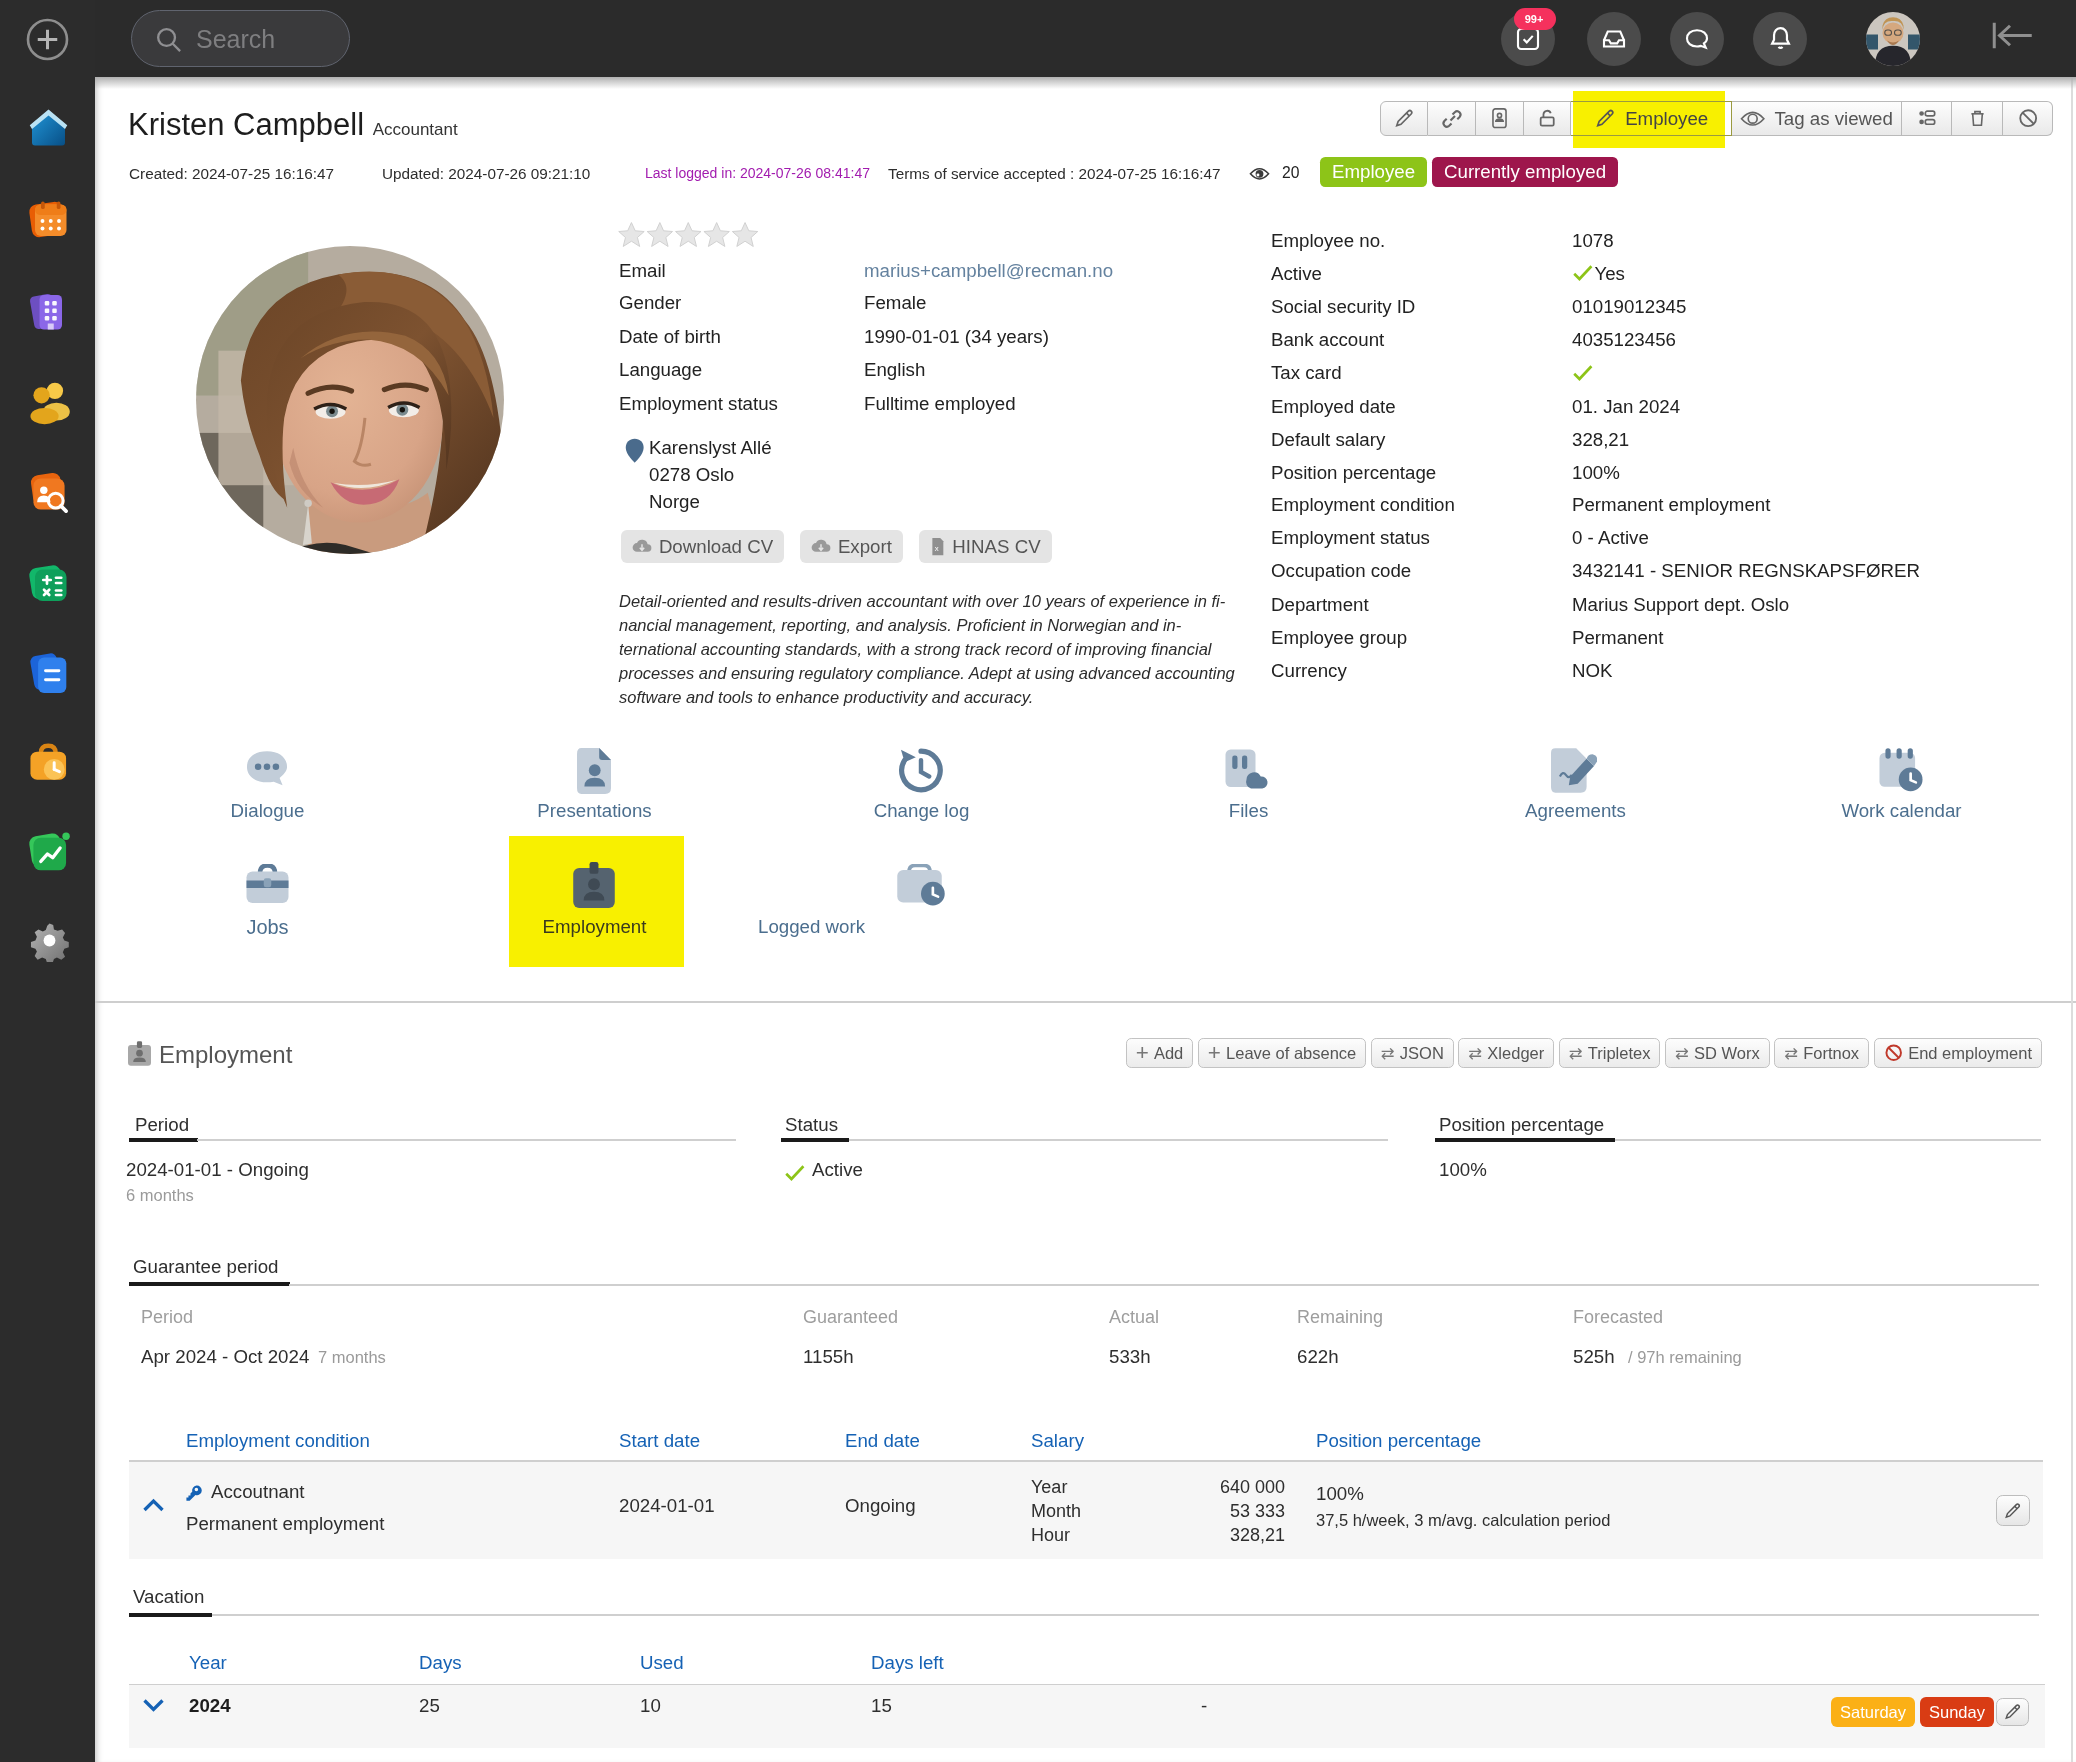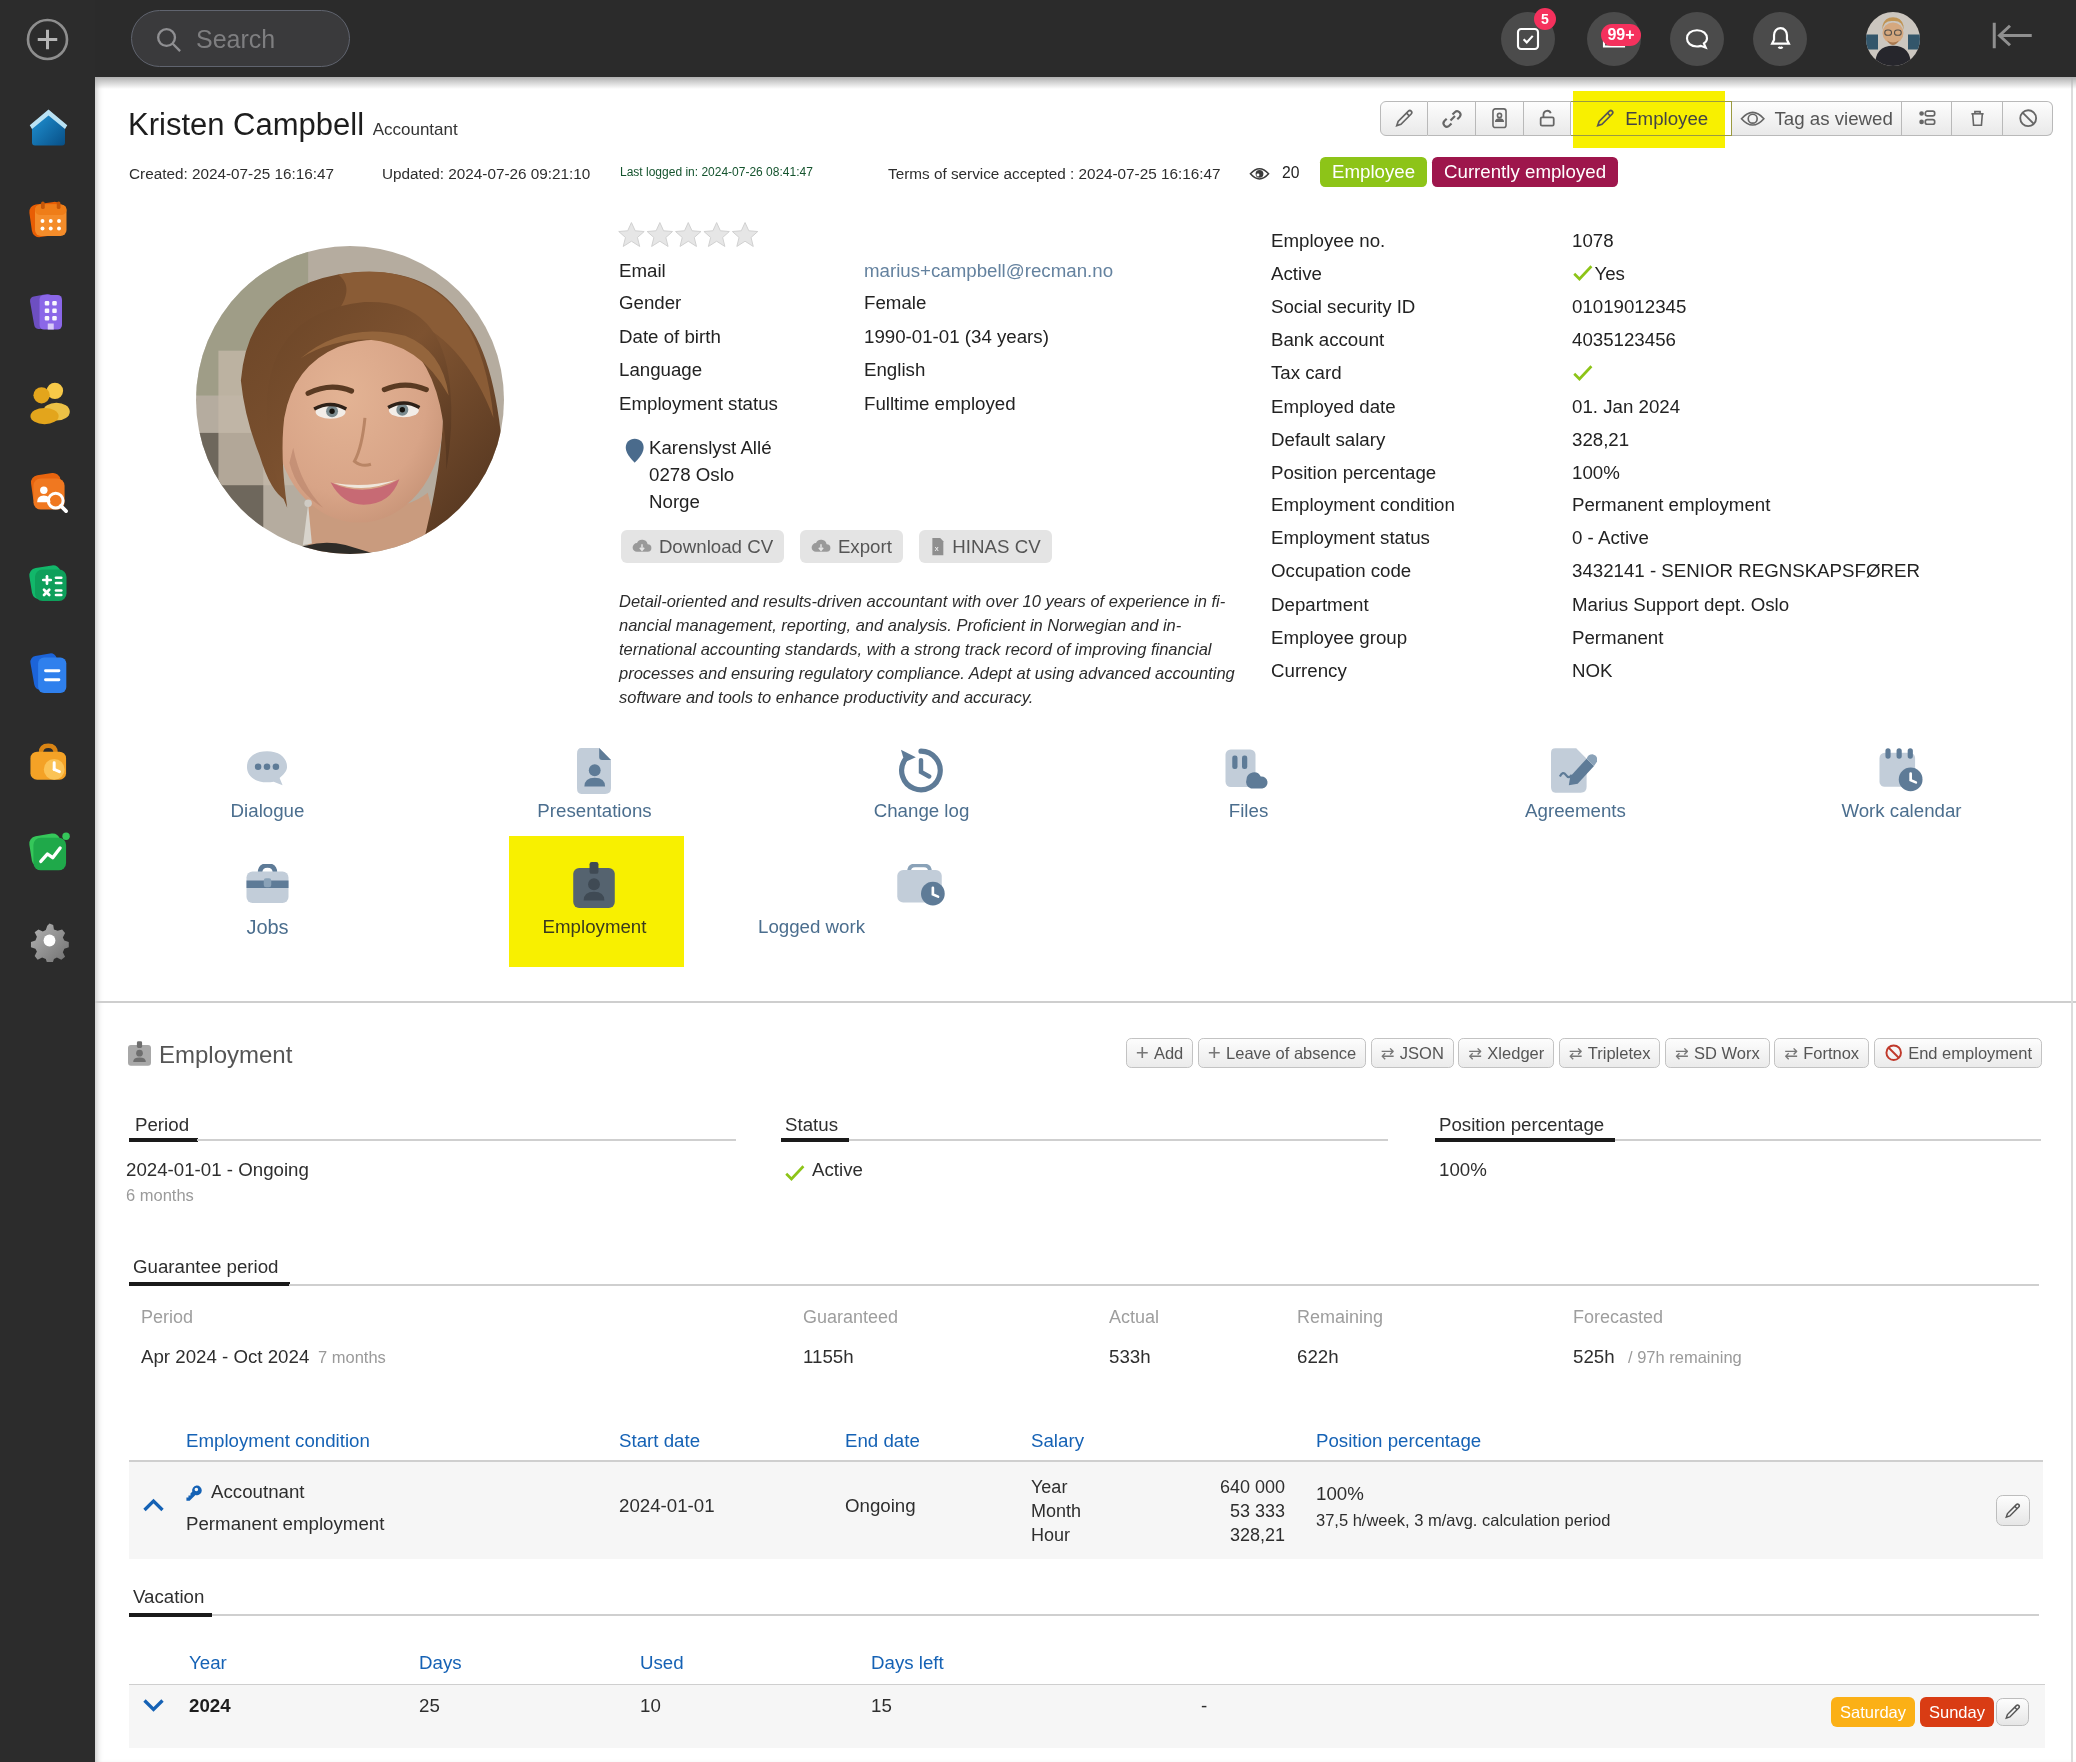--- a/index.html
+++ b/index.html
@@ -69,21 +69,21 @@
  <svg style="position:absolute;left:1682px;top:24px" width="30" height="30" viewBox="0 0 24 24" fill="none" stroke="#fff" stroke-width="1.7">
   <path d="M12 5 C7 5 4 8 4 11.5 C4 15 7 18 12 18 C13 18 14 17.8 15 17.5 L19 19 L17.5 15.5 C19 14.4 20 13 20 11.5 C20 8 17 5 12 5 Z"></path>
  </svg>
 
  <svg style="position:absolute;left:1765px;top:23px" width="31" height="31" viewBox="0 0 24 24" fill="none" stroke="#fff" stroke-width="1.7">
   <path d="M12 4 C9 4 7 6.5 7 9.5 L7 13 L5.5 16 L18.5 16 L17 13 L17 9.5 C17 6.5 15 4 12 4 Z"></path>
   <path d="M10.5 18.5 a1.8 1.8 0 0 0 3 0" fill="#fff"></path>
  </svg>
 </div>
 <div class="badge" style="left:1534px; top:8.2px; width:22px; height:22px; border-radius:50%; font-size:14px;">5</div>
-<div class="badge" style="left:1601px; top:8.2px; width:40px; height:22px; border-radius:12px; font-size:16px;margin-top:16px;">99+</div>
+<div class="badge" style="left:1514px; top:8.2px; width:40px; height:22px; border-radius:12px; font-size:11px;">99+</div>
 
 <div style="position:absolute; left:1866px; top:12px; width:54px; height:54px; border-radius:50%; overflow:hidden; z-index:32;">
 <svg width="54" height="54" viewBox="0 0 72 72">
  <rect width="72" height="72" fill="#cbc6bf"></rect>
  <rect x="0" y="30" width="16" height="20" fill="#33566b"></rect>
  <rect x="56" y="30" width="16" height="20" fill="#33566b"></rect>
  <path d="M12 72 Q12 45 36 45 Q60 45 60 72 Z" fill="#26262c"></path>
  <circle cx="36" cy="28" r="14" fill="#d5a87f"></circle>
  <path d="M22 24 Q23 11 36 12 Q49 11 50 24 L50 18 Q47 7 36 7 Q25 7 22 18 Z" fill="#c09454"></path>
  <rect x="25" y="24" width="9" height="7" rx="3.5" fill="none" stroke="#55504a" stroke-width="1.4"></rect>
@@ -211,21 +211,21 @@
    <stop offset="0" stop-color="#b5b5b5"></stop>
           <stop offset="1" stop-color="#6f6f6f"></stop>
         </linearGradient>
       </defs>
  </svg>
 </div>
 <div id="header">
  <div class="abs" style="left:128px;top:107px;font-size:31px;color:#1d1d1d;z-index:5;white-space:nowrap">Kristen Campbell <span style="font-size:17px;color:#333;">Accountant</span></div>
  <div class="abs" style="left:129px;top:165px;font-size:15.3px;color:#2e2e2e;z-index:5">Created: 2024-07-25 16:16:47</div>
  <div class="abs" style="left:382px;top:165px;font-size:15.3px;color:#2e2e2e;z-index:5">Updated: 2024-07-26 09:21:10</div>
- <div class="abs" style="left:620px;top:165px;font-size:12px;color:#14532d;z-index:5">Last logged in: 2024-07-26 08:41:47</div>
+ <div class="abs" style="left:645px;top:165px;font-size:14px;color:#a21caf;z-index:5">Last logged in: 2024-07-26 08:41:47</div>
  <div class="abs" style="left:888px;top:165px;font-size:15.3px;color:#2e2e2e;z-index:5">Terms of service accepted : 2024-07-25 16:16:47</div>
  <svg class="abs" style="left:1249px;top:166px;z-index:5" width="21" height="15.7" viewBox="0 0 34 26">
   <path d="M2 13 Q17 -4 32 13 Q17 30 2 13 Z" fill="none" stroke="#3a3a3a" stroke-width="2.6"></path>
   <circle cx="17" cy="13" r="6.5" fill="#3a3a3a"></circle>
       <circle cx="14.5" cy="15" r="2.4" fill="#fff"></circle>
  </svg>
  <div class="abs" style="left:1282px;top:164px;font-size:15.7px;color:#222;z-index:5">20</div>
 
  <div class="hl" style="left:1573px;top:91px;width:152px;height:57px;"></div>
 

